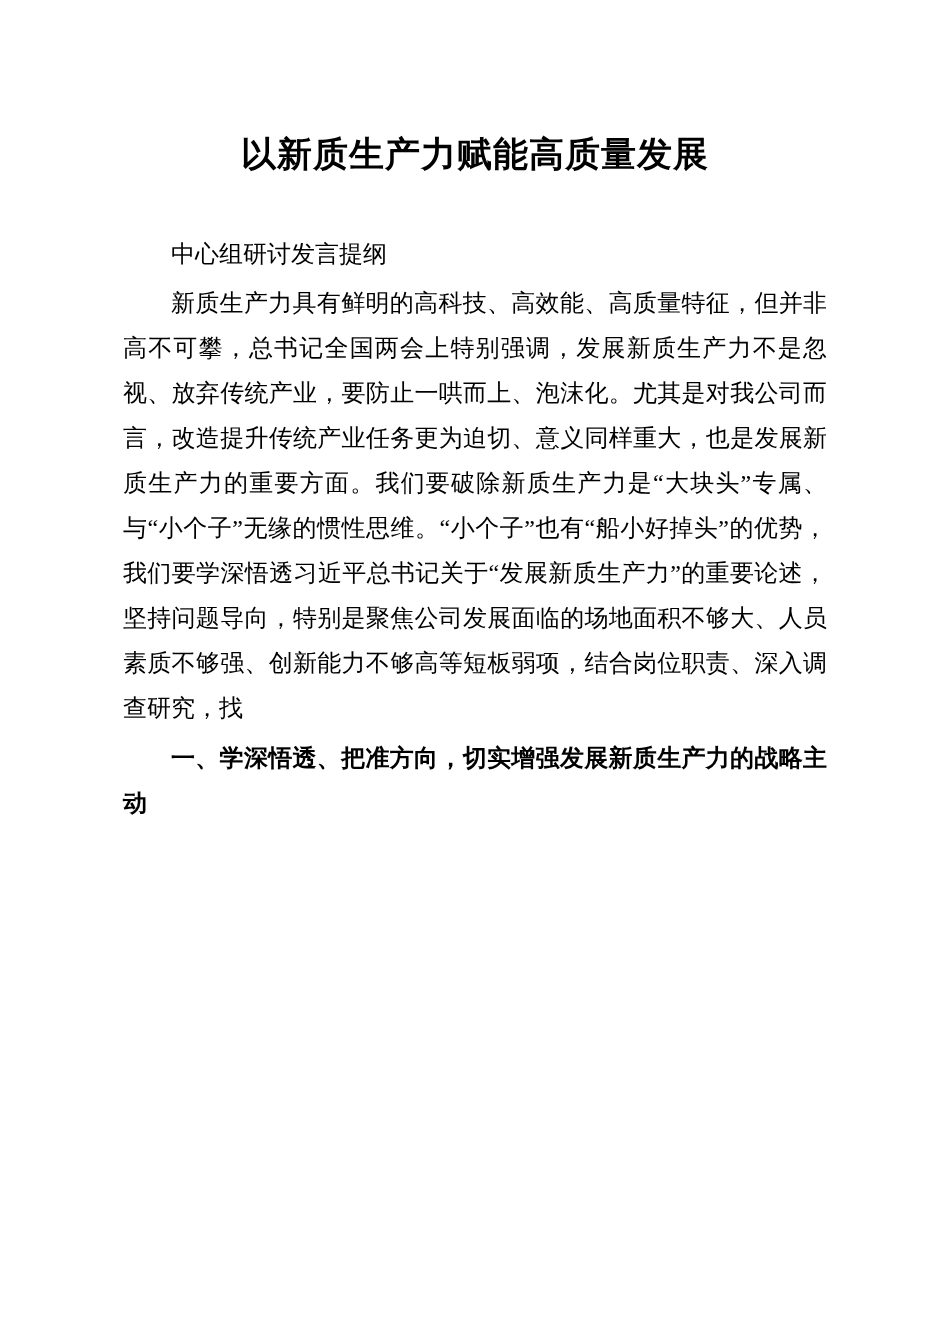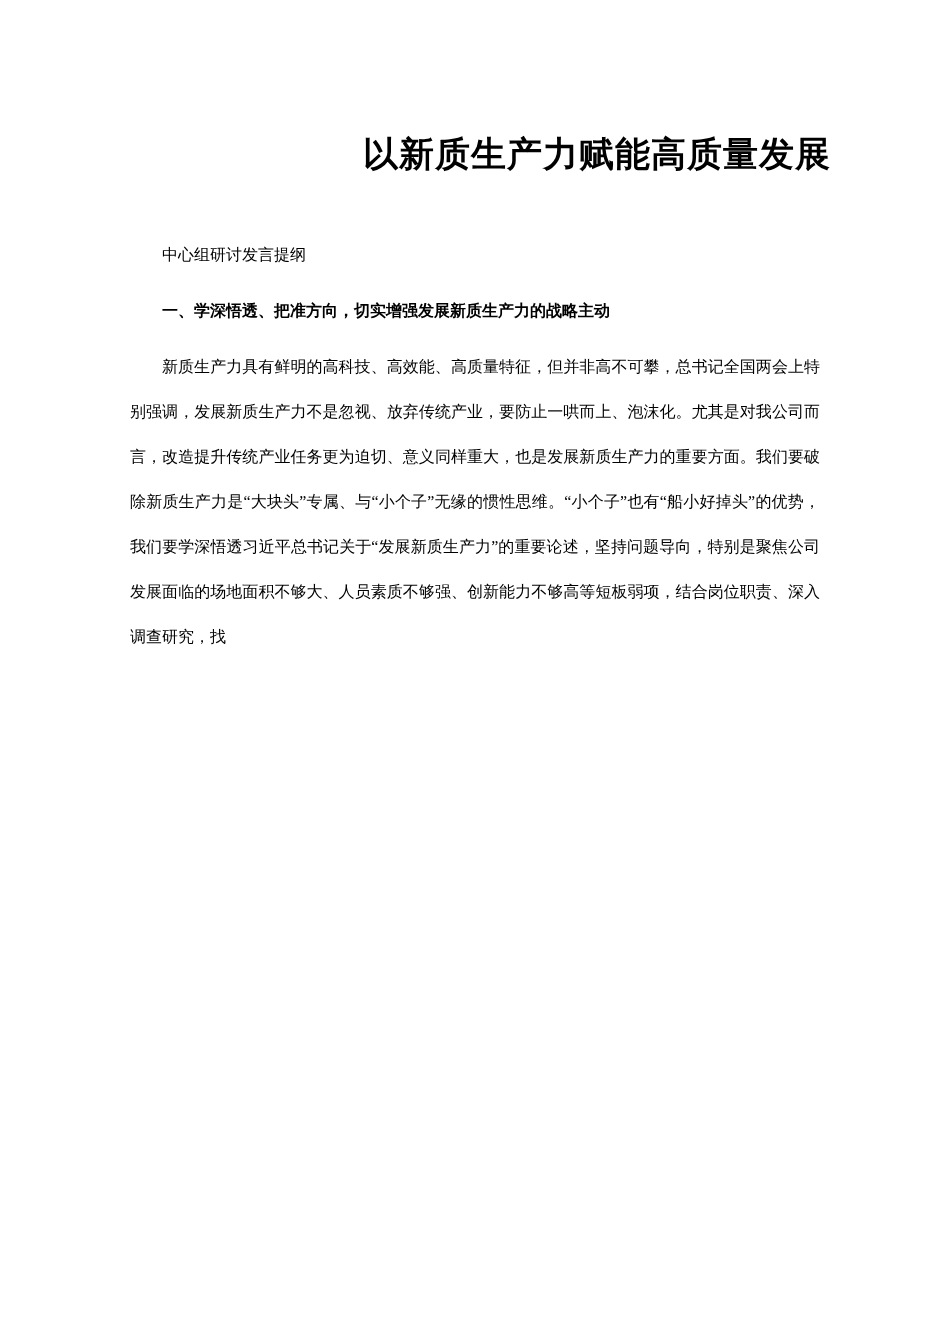--- a/index.html
+++ b/index.html
@@ -17,42 +17,42 @@
     padding: 132px 119px 0 119px;
     color: #000000;
     font-family: "Liberation Serif", "DejaVu Serif", serif;
     overflow: hidden;
   }
   .doc-title {
     margin: 0 0 54px 0;
     font-size: 35px;
     line-height: 1.3;
     font-weight: bold;
-    text-align: right;
+    text-align: center;
     letter-spacing: 1px;
     font-family: "Liberation Serif", "DejaVu Serif", serif;
   }
   .para {
-    margin: 11px;
-    font-size: 16px;
+    margin: 4px;
+    font-size: 24px;
     line-height: 45px;
     text-align: justify;
     text-indent: 2em;
     word-break: break-all;
   }
   .para.heading {
     font-weight: bold;
     font-family: "Liberation Sans", "DejaVu Sans", sans-serif;
   }
 </style>
 </head>
 <body>
 
 <div class="page">
   <h1 class="doc-title">以新质生产力赋能高质量发展</h1>
 
   <p class="para">中心组研讨发言提纲</p>
 
 
+  <p class="para">新质生产力具有鲜明的高科技、高效能、高质量特征，但并非高不可攀，总书记全国两会上特别强调，发展新质生产力不是忽视、放弃传统产业，要防止一哄而上、泡沫化。尤其是对我公司而言，改造提升传统产业任务更为迫切、意义同样重大，也是发展新质生产力的重要方面。我们要破除新质生产力是“大块头”专属、与“小个子”无缘的惯性思维。“小个子”也有“船小好掉头”的优势，我们要学深悟透习近平总书记关于“发展新质生产力”的重要论述，坚持问题导向，特别是聚焦公司发展面临的场地面积不够大、人员素质不够强、创新能力不够高等短板弱项，结合岗位职责、深入调查研究，找</p>
+
   <p class="para heading">一、学深悟透、把准方向，切实增强发展新质生产力的战略主动</p>
-
-  <p class="para">新质生产力具有鲜明的高科技、高效能、高质量特征，但并非高不可攀，总书记全国两会上特别强调，发展新质生产力不是忽视、放弃传统产业，要防止一哄而上、泡沫化。尤其是对我公司而言，改造提升传统产业任务更为迫切、意义同样重大，也是发展新质生产力的重要方面。我们要破除新质生产力是“大块头”专属、与“小个子”无缘的惯性思维。“小个子”也有“船小好掉头”的优势，我们要学深悟透习近平总书记关于“发展新质生产力”的重要论述，坚持问题导向，特别是聚焦公司发展面临的场地面积不够大、人员素质不够强、创新能力不够高等短板弱项，结合岗位职责、深入调查研究，找</p>
 </div>
 
 </body></html>

